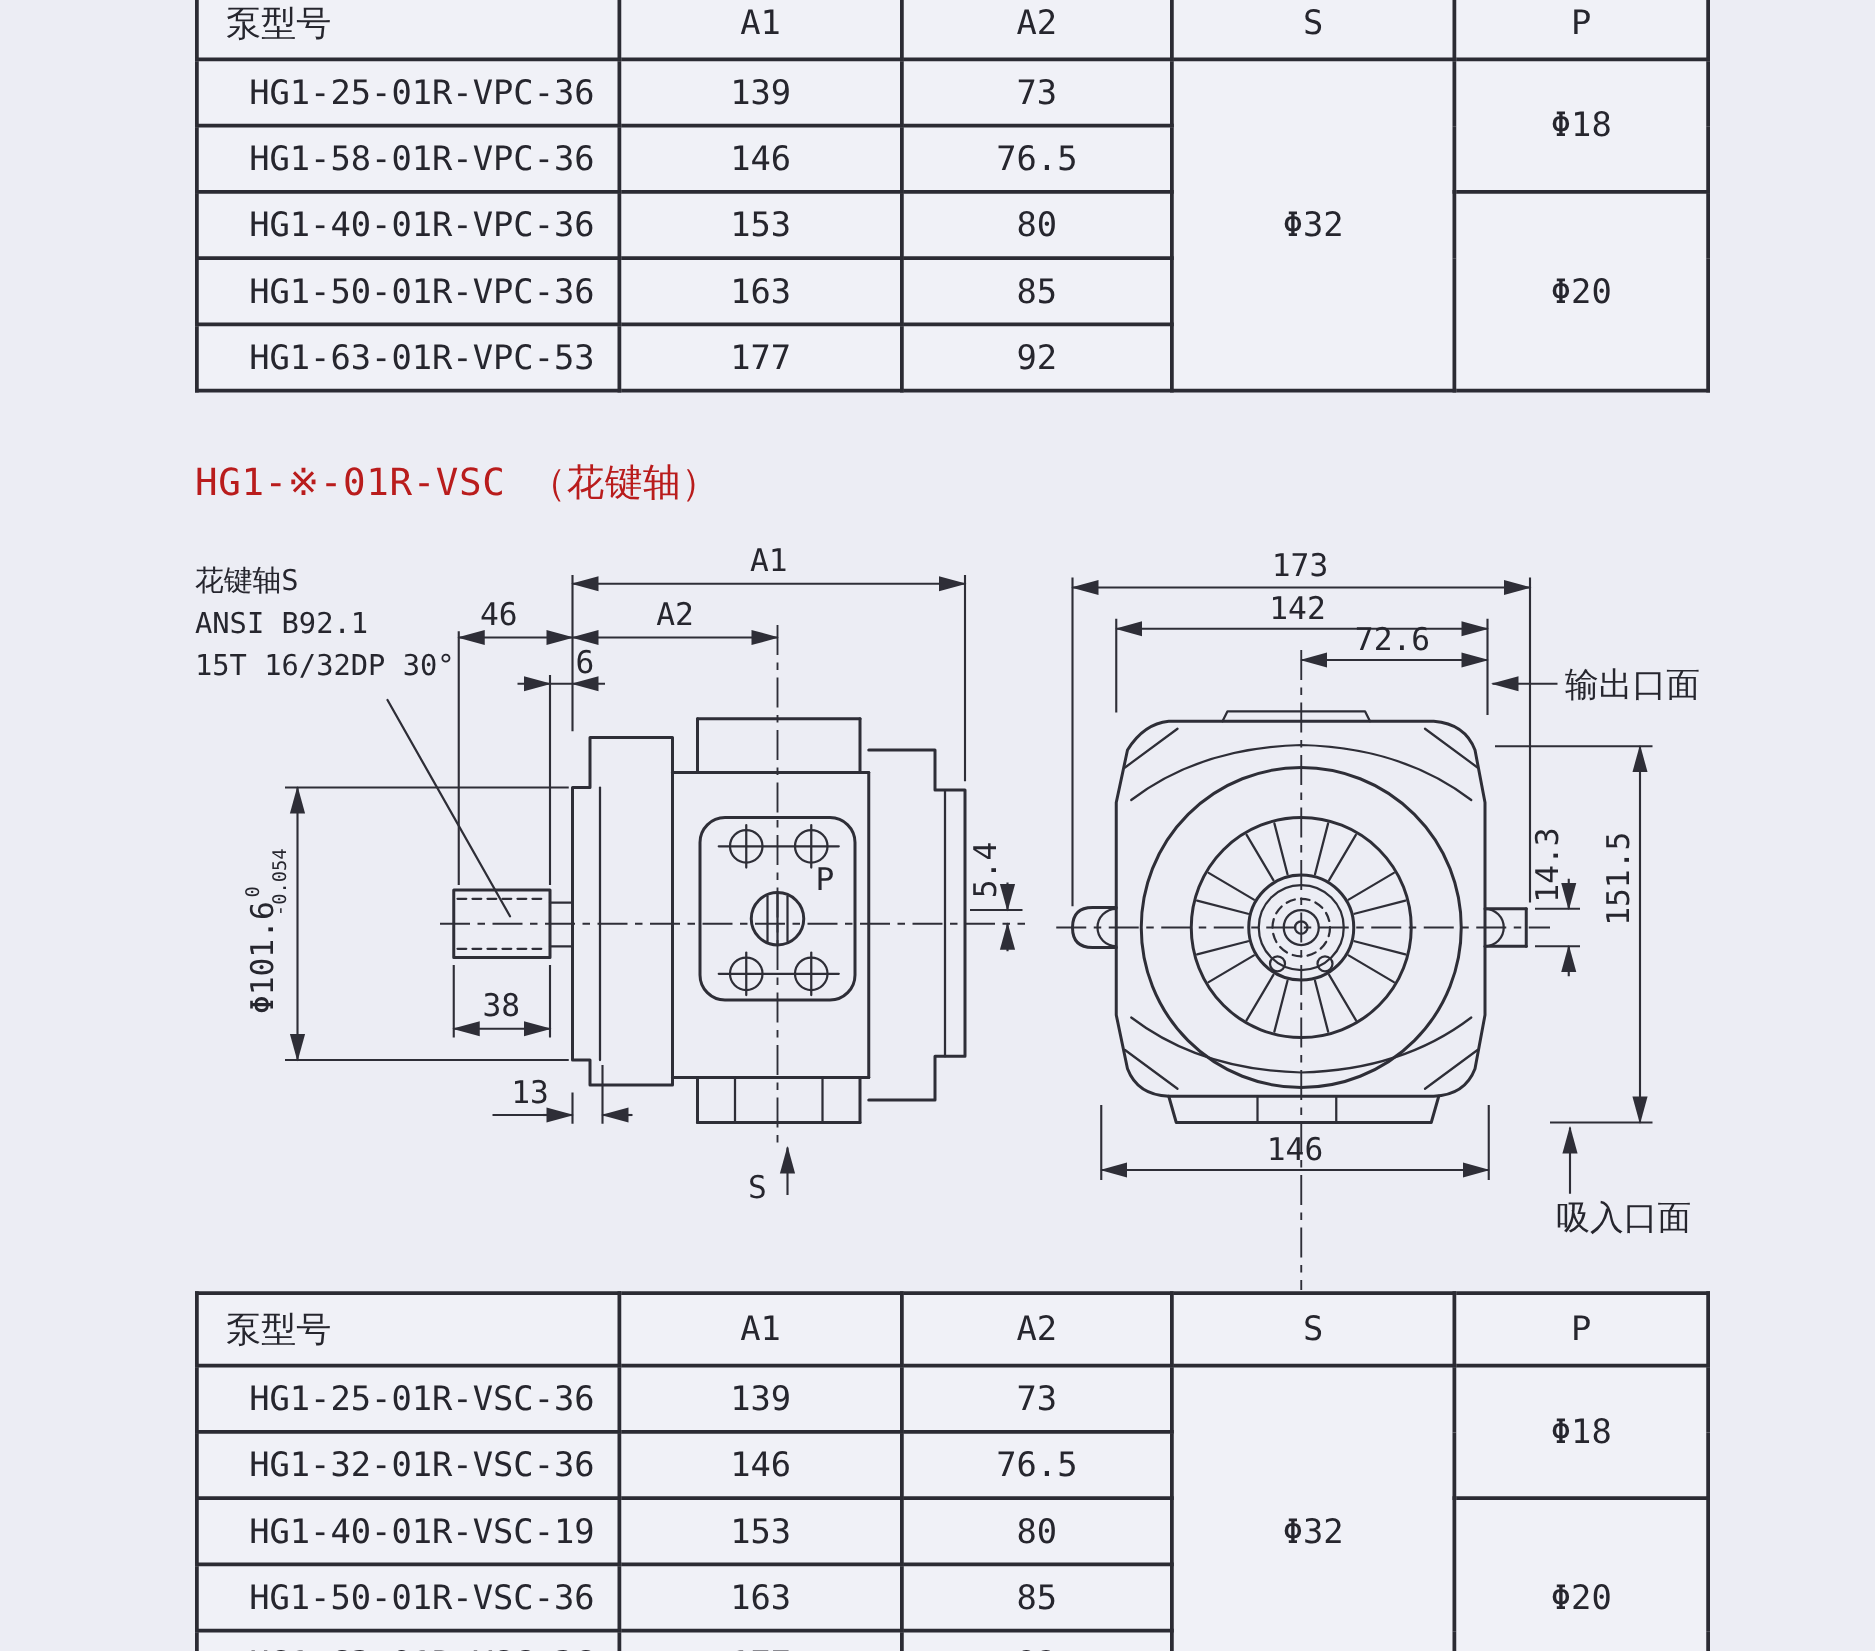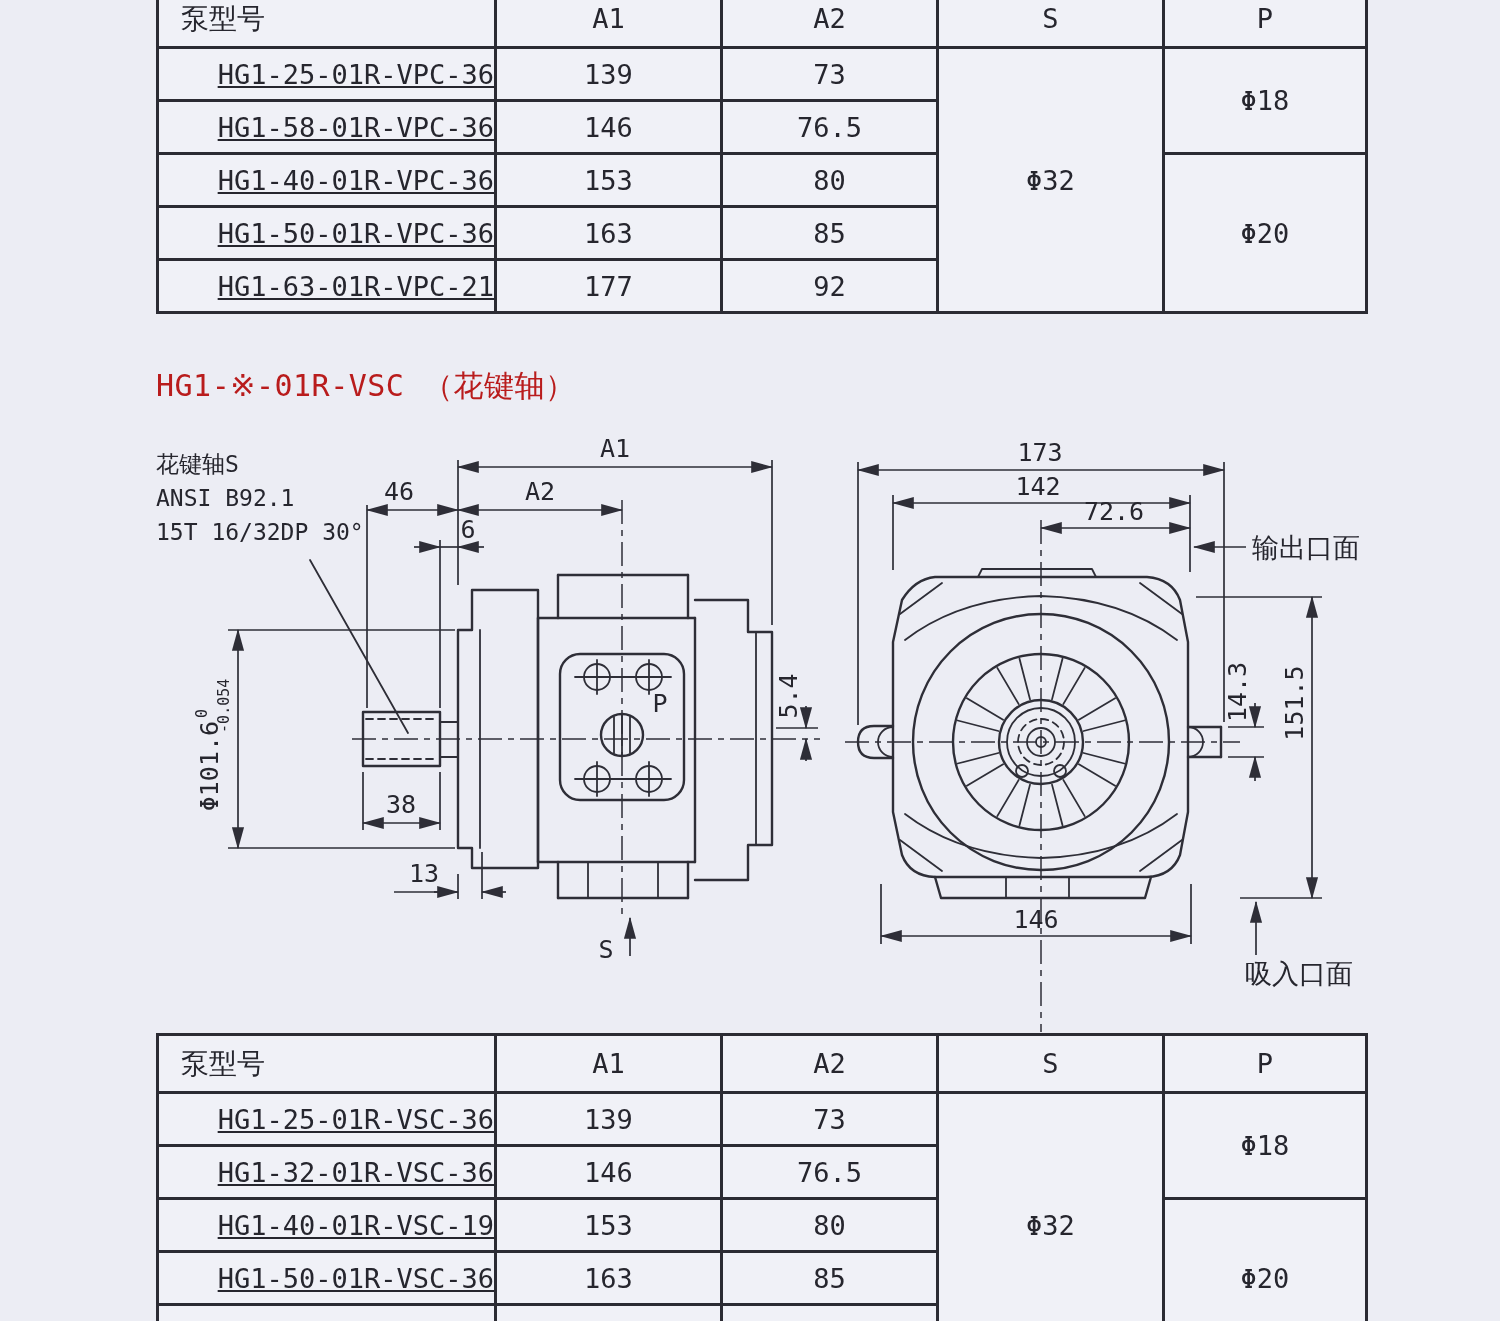--- a/index.html
+++ b/index.html
@@ -11,21 +11,21 @@
   #page{position:absolute;left:0;top:0;width:1500px;height:1321px;overflow:hidden;}
 
   table.spec{
     position:absolute;border-collapse:collapse;table-layout:fixed;
     background:#f0f1f7;font-size:27px;color:#26262e;
   }
   table.spec td{
     border:3px solid #2b2b33;text-align:center;padding:0;
     white-space:nowrap;overflow:hidden;vertical-align:middle;
   }
-  table.spec td.model{text-align:right;padding-left:22px;text-decoration:underline;}
+  table.spec td.model{text-align:center;padding-left:22px;}
   table.spec tr.hdr td{height:55px;}
   table.spec tr.row td{height:50px;}
   table.spec td.hleft{text-align:left;padding-left:22px;font-size:28px;}
 
   #heading{
     position:absolute;left:156px;top:366px;font-size:30px;color:#b91c1c;
     letter-spacing:0.5px;white-space:nowrap;
   }
 
   svg#drawing{position:absolute;left:0;top:430px;}
@@ -77,21 +77,21 @@
       <td>153</td>
       <td>80</td>
       <td rowspan="3">Φ20</td>
     </tr>
     <tr class="row">
       <td class="model">HG1-50-01R-VPC-36</td>
       <td>163</td>
       <td>85</td>
     </tr>
     <tr class="row">
-      <td class="model">HG1-63-01R-VPC-21</td>
+      <td class="model">HG1-63-01R-VPC-53</td>
       <td>177</td>
       <td>92</td>
     </tr>
   </tbody>
     </table>
 
   <div id="heading">HG1-※-01R-VSC （花键轴）</div>
 
   <svg id="drawing" width="1500" height="605" viewBox="0 430 1500 605">
     <defs>

